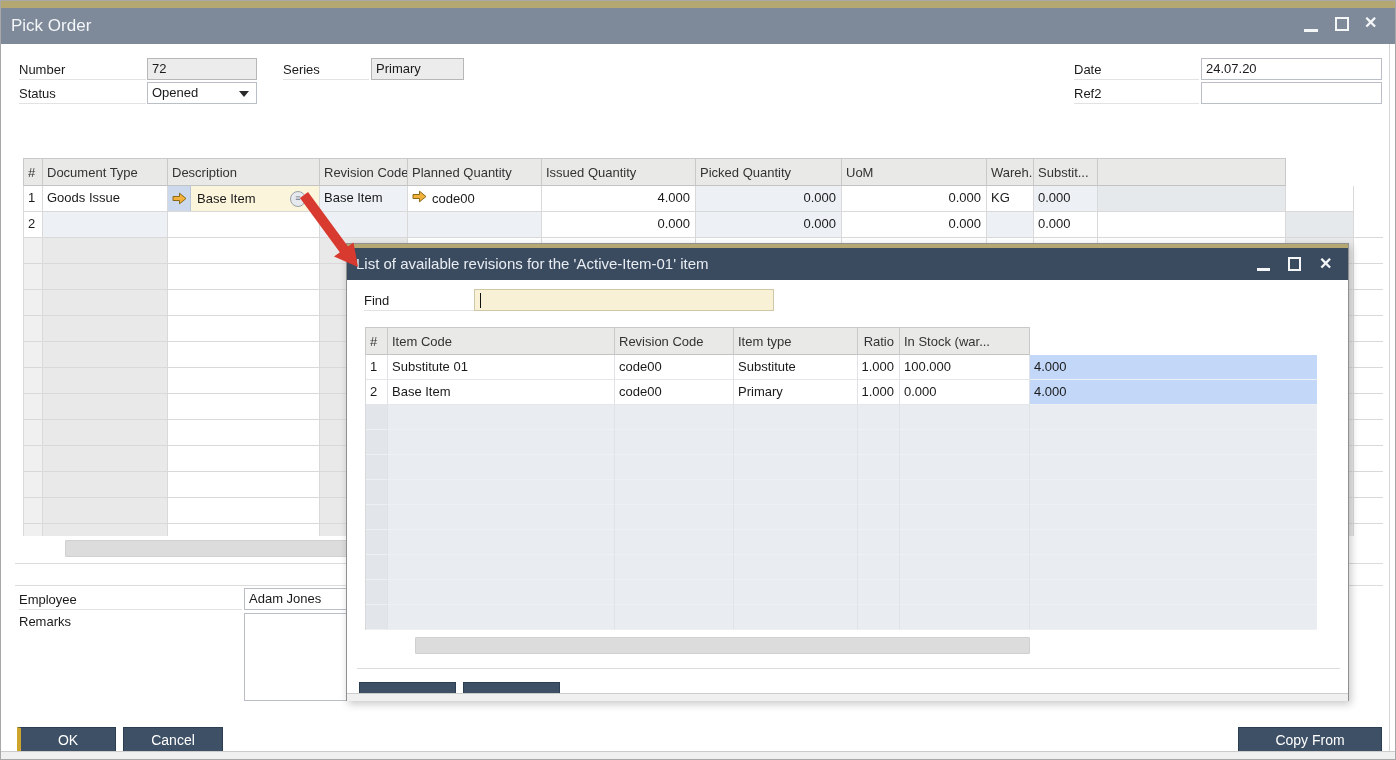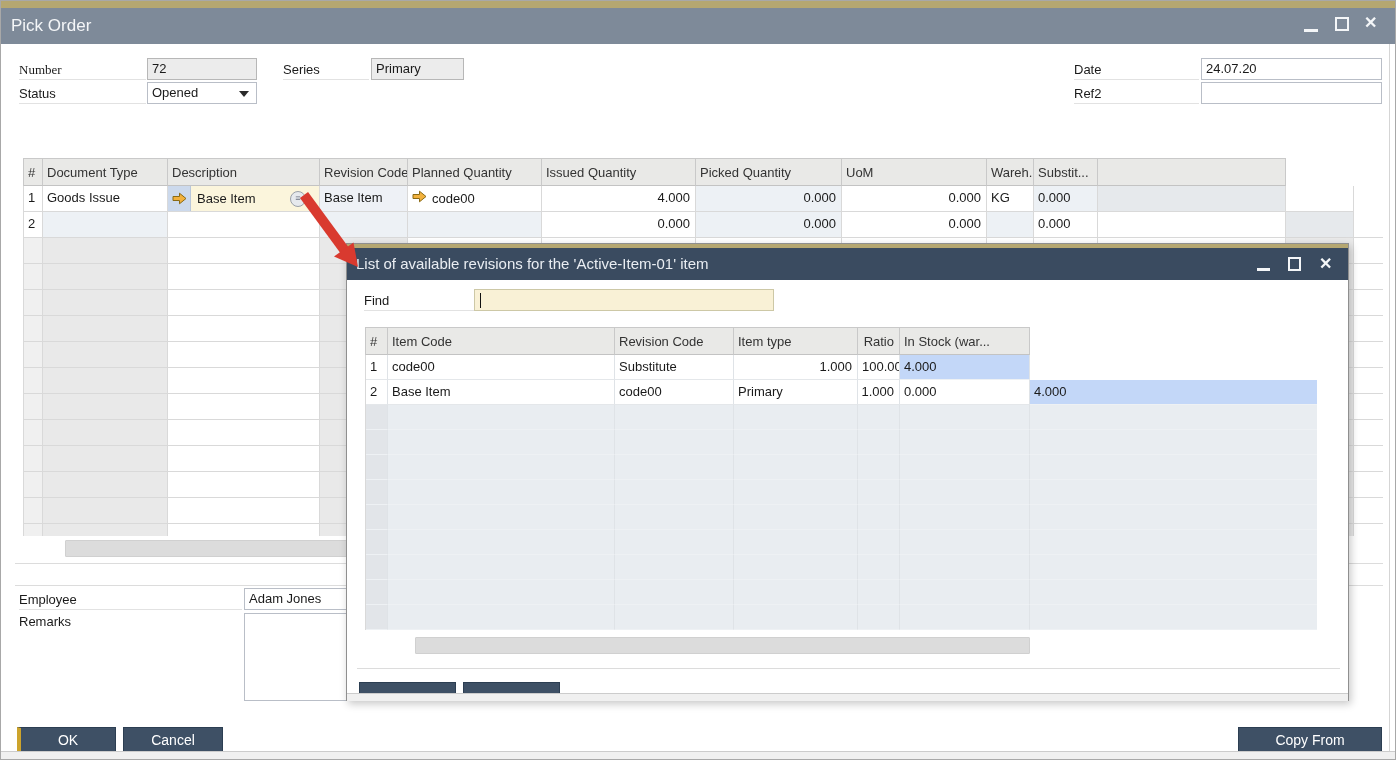--- a/index.html
+++ b/index.html
@@ -65,21 +65,21 @@
 
   <div class="abs goldtop" style="left:0;top:0;width:1396px;height:7px;"></div>
   <div class="abs titlebar" style="left:0;top:7px;width:1396px;height:36px;">
     <span>Pick Order</span>
   </div>
   <div class="abs winbtn-min" style="left:1303px;top:28px;width:14px;height:3px;"></div>
   <div class="abs winbtn-max" style="left:1334px;top:16px;width:14px;height:14px;"></div>
   <div class="abs winbtn-close" style="left:1363px;top:14px;">✕</div>
   <div class="abs" style="left:1388px;top:43px;width:1px;height:707px;background:#d5d5d5;"></div>
 
-  <div class="abs lbl" style="left:18px;top:59px;width:127px;font-family:Liberation Serif, serif;">Number</div>
+  <div class="abs lbl" style="left:18px;top:59px;width:127px;">Number</div>
   <div class="abs fld" style="left:146px;top:57px;width:110px;height:22px;">72</div>
   <div class="abs lbl" style="left:18px;top:83px;width:127px;">Status</div>
   <div class="abs fld white" style="left:146px;top:81px;width:110px;height:22px;">
     <span>Opened</span>
     <span class="tri-down abs" style="right:7px;top:8px;"></span>
   </div>
   <div class="abs lbl" style="left:282px;top:59px;width:86px;">Series</div>
   <div class="abs fld" style="left:370px;top:57px;width:93px;height:22px;">Primary</div>
   <div class="abs lbl" style="left:1073px;top:59px;width:125px;">Date</div>
   <div class="abs fld white" style="left:1200px;top:57px;width:181px;height:22px;">24.07.20</div>
@@ -363,20 +363,21 @@
       <div class="hcell">Item Code</div>
       <div class="hcell">Revision Code</div>
       <div class="hcell">Item type</div>
       <div class="hcell r">Ratio</div>
       <div class="hcell">In Stock (war...</div>
     </div>
 
     <div class="abs dlgbody" id="dlg-body" style="left:18px;top:111px;width:952px;height:275px;overflow:hidden;border-left:1px solid #d9d9d9;">
       <div class="dgrid drow">
         <div class="cell white">1</div>
+        <div class="cell white">Substitute 01</div>
         <div class="cell white">code00</div>
         <div class="cell white">Substitute</div>
         <div class="cell white r">1.000</div>
         <div class="cell white">100.000</div>
         <div class="cell bluecell">4.000</div>
       </div>
       <div class="dgrid drow">
         <div class="cell white">2</div>
         <div class="cell white">Base Item</div>
         <div class="cell white">code00</div>

